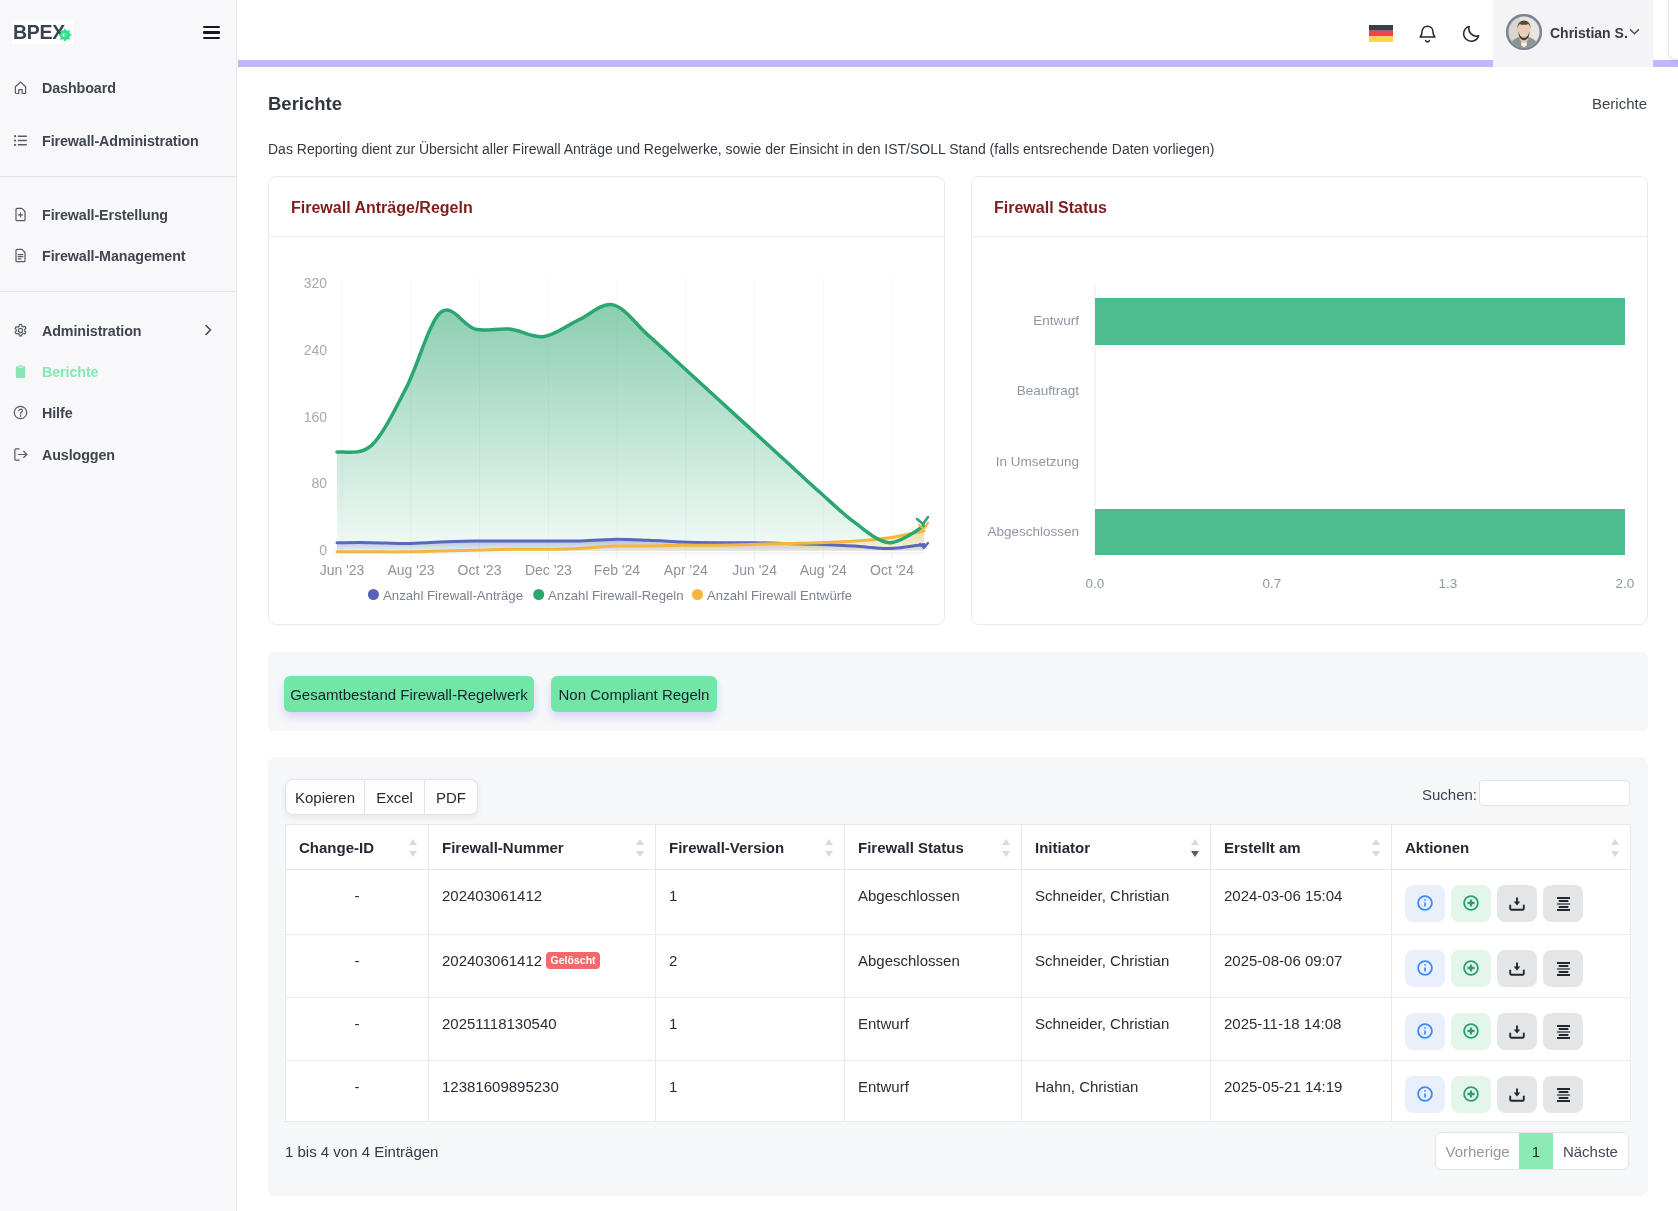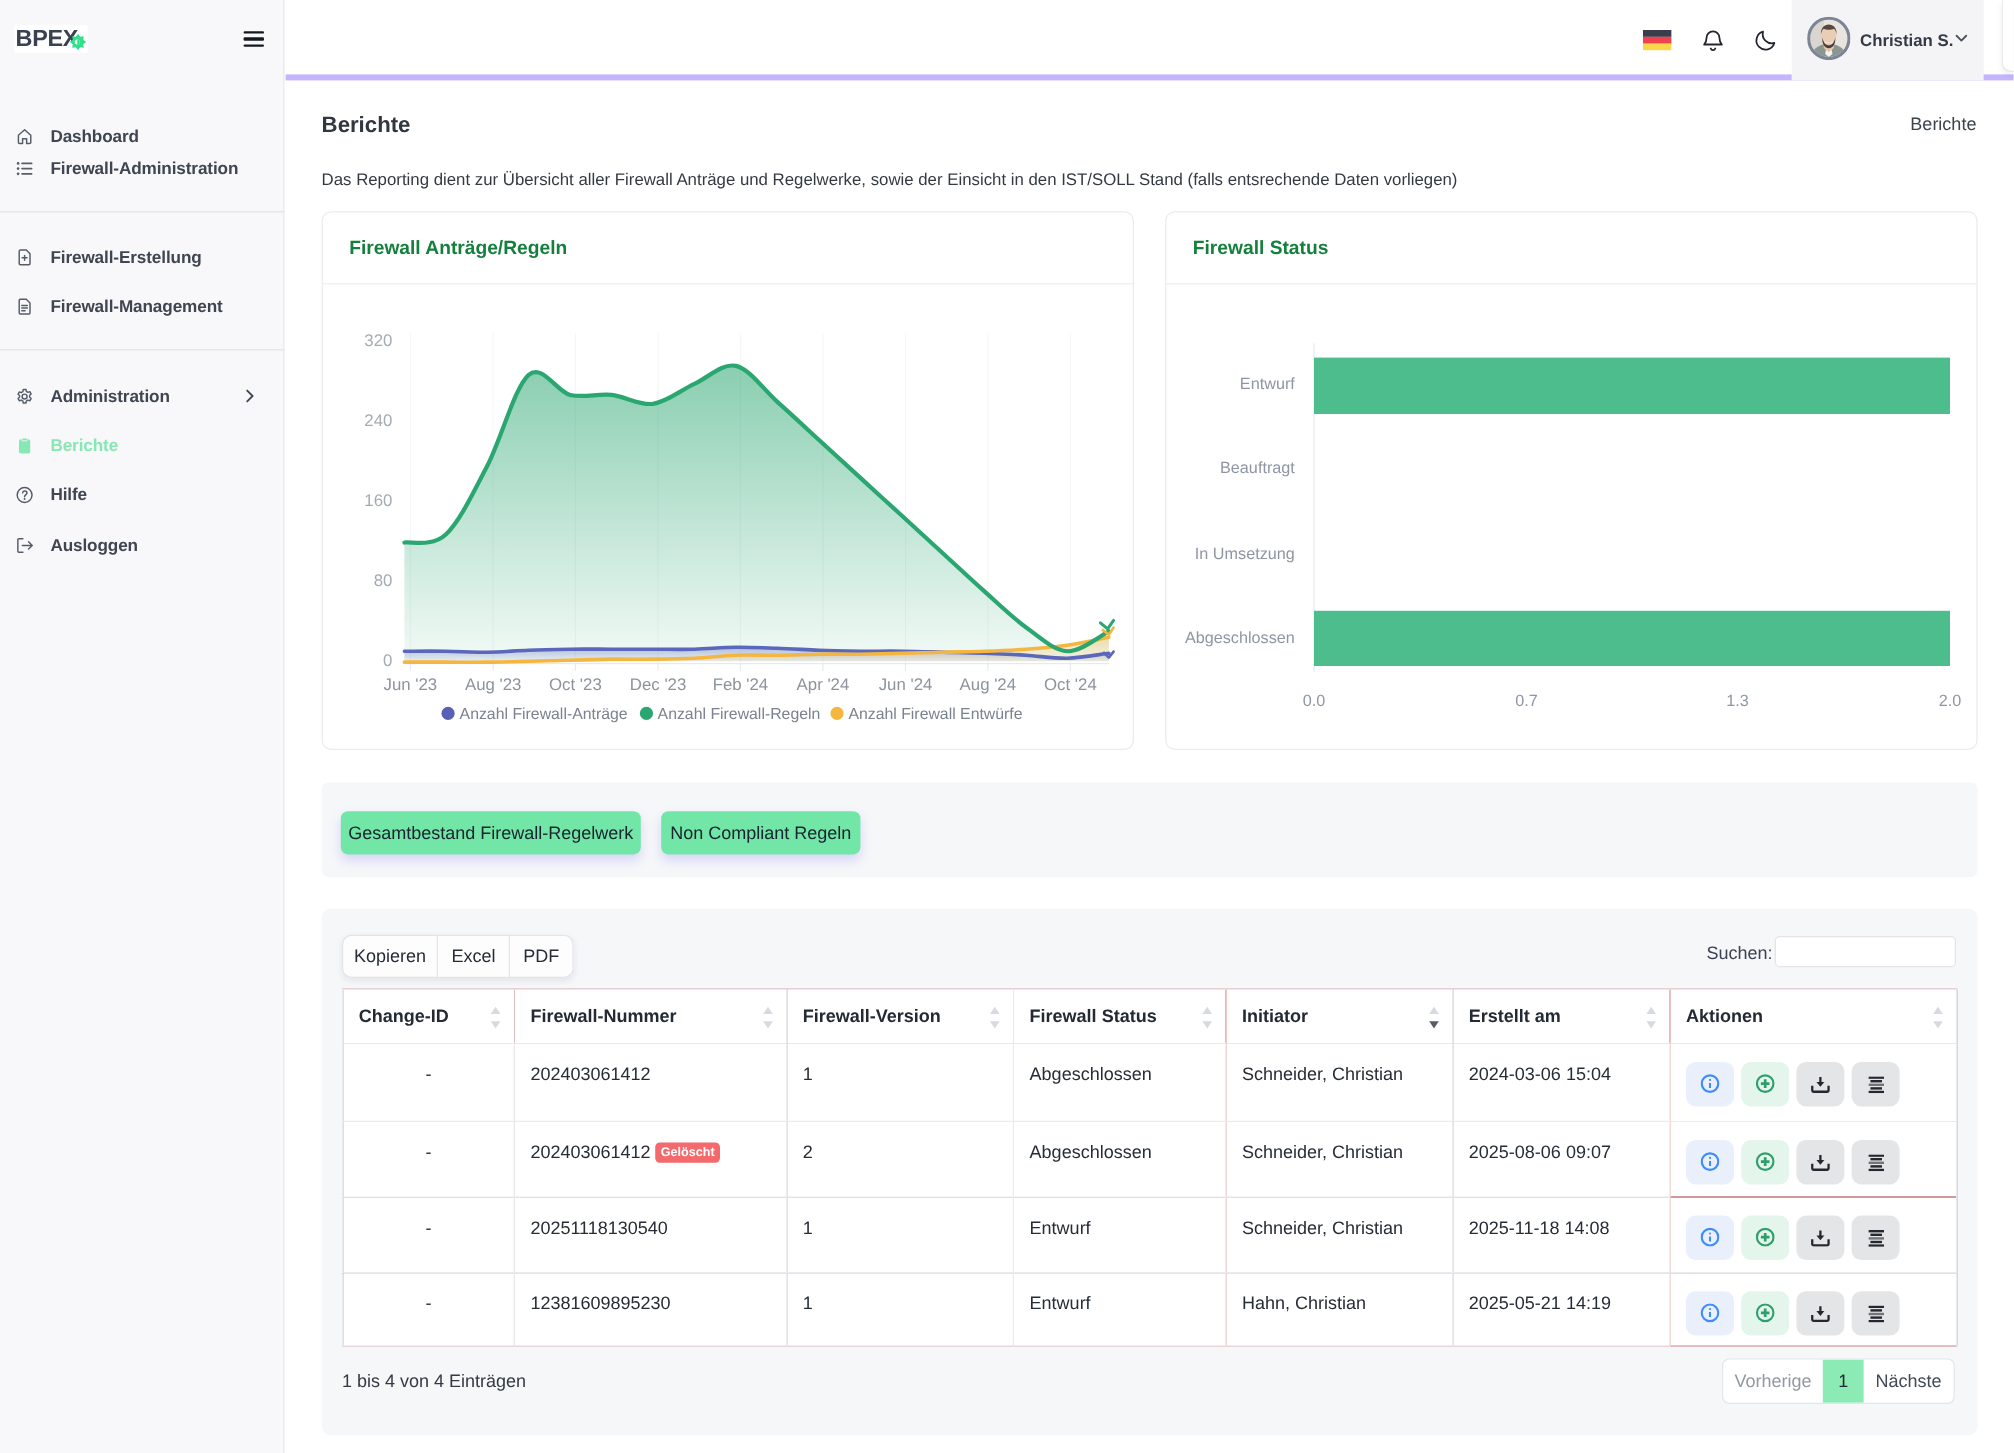--- a/index.html
+++ b/index.html
@@ -12,30 +12,30 @@
 .logo-box svg { position:absolute; left:46px; top:7px; }
 .logo-text { font-size:19.5px; font-weight:800; letter-spacing:-0.3px; color:#3a4150; }
 .burger { position:absolute; left:203px; top:26px; width:17px; height:13px; }
 .burger span { position:absolute; left:0; width:17px; height:2.4px; background:#15181e; border-radius:1px; }
 .menu-item { position:absolute; left:0; width:237px; height:41px; }
 .menu-item .mi-icon { position:absolute; left:13px; top:13px; width:15px; height:15px; }
 .menu-item .mi-text { position:absolute; left:42px; top:13px; font-size:14.3px; font-weight:700; color:#3f4651; letter-spacing:-0.1px; }
 .mi-green .mi-text { color:#87e8b3; }
 .divider { position:absolute; left:0; width:237px; height:1px; background:#e2e3e7; }
 
-#topbar { position:absolute; left:238px; top:0; right:0; height:67px; background:#fff; border-bottom:5px solid #c4b5fd; }
+#topbar { position:absolute; left:238px; top:0; right:0; height:67px; background:#fff; border-bottom:7px solid #c4b5fd; }
 .avatar-panel { position:absolute; left:1255px; top:0; width:160px; height:67px; background:#f4f4f6; }
 .corner-art { position:absolute; right:0; top:0; width:10px; height:60px; background:#fff; border-left:1px solid #e5e6ea; border-bottom:1px solid #e5e6ea; border-bottom-left-radius:8px; box-shadow:0 3px 5px rgba(0,0,0,0.06); }
 
 h1.pgtitle { position:absolute; left:268px; top:93px; font-size:18.5px; font-weight:700; color:#31373f; }
 .breadcrumb { position:absolute; right:31px; top:95px; font-size:15px; color:#3c434d; }
 .pgdesc { position:absolute; left:268px; top:141px; font-size:14px; color:#343a42; letter-spacing:0; }
 .card { position:absolute; top:176px; width:677px; height:449px; background:#fff; border:1px solid #e9ebee; border-radius:8px; }
 .card-h { height:60px; border-bottom:1px solid #edeef1; }
-.card-h span { position:absolute; left:22px; top:22px; font-size:16px; font-weight:700; color:#15803d; }
+.card-h span { position:absolute; left:22px; top:22px; font-size:16px; font-weight:700; color:#7f1d1d; }
 
 #btnpanel { position:absolute; left:268px; top:652px; width:1380px; height:79px; background:#f6f7f9; border-radius:6px; }
 .greenbtn { position:absolute; top:24px; height:36px; background:#72e6a6; border-radius:6px; font-size:15px; color:#17232e; display:flex; align-items:center; justify-content:center; box-shadow:0 5px 9px rgba(132,126,246,0.28); }
 
 #tblpanel { position:absolute; left:268px; top:757px; width:1380px; height:439px; background:#f6f7f9; border-radius:8px; }
 .expgrp { position:absolute; left:17px; top:22px; height:36px; display:flex; border-radius:8px; box-shadow:0 2px 5px rgba(120,120,150,0.14); }
 .expbtn { height:36px; background:#fdfdfe; border:1px solid #e3e4e9; border-left-width:0; font-size:15px; color:#262c35; display:flex; align-items:center; justify-content:center; }
 .expbtn:first-child { border-left-width:1px; border-radius:8px 0 0 8px; }
 .expbtn:last-child { border-radius:0 8px 8px 0; }
 .suchlbl { position:absolute; left:1154px; top:29px; font-size:15px; color:#3b4252; }
@@ -108,21 +108,21 @@
         <circle cx="7.3" cy="8" r="2.4" fill="#fff"></circle>
         <path fill="#2ee08a" d="M7.3 5.6a2.4 2.4 0 0 1 0 4.8z"></path>
       </svg>
     </div>
   <div class="burger">
       <span style="top:0"></span>
       <span style="top:5.3px"></span>
       <span style="top:10.6px"></span>
     </div>
 
-  <div class="menu-item" style="top:93px">
+  <div class="menu-item" style="top:67px">
     <svg class="mi-icon" viewBox="0 0 16 16" fill="none" stroke="#565d68" stroke-width="1.3">
         <path d="M2.5 7.2 8 2.2l5.5 5v6.3a.9.9 0 0 1-.9.9h-2.8v-4.2h-3.6v4.2H3.4a.9.9 0 0 1-.9-.9z" stroke-linejoin="round"></path>
       </svg>
     <span class="mi-text">Dashboard</span>
   </div>
   <div class="menu-item" style="top:120px">
     <svg class="mi-icon" viewBox="0 0 16 16" fill="#565d68">
         <circle cx="2.2" cy="3.4" r="1.2"></circle>
         <rect x="5" y="2.6" width="10" height="1.6" rx="0.8"></rect>
         <circle cx="2.2" cy="8" r="1.2"></circle>

